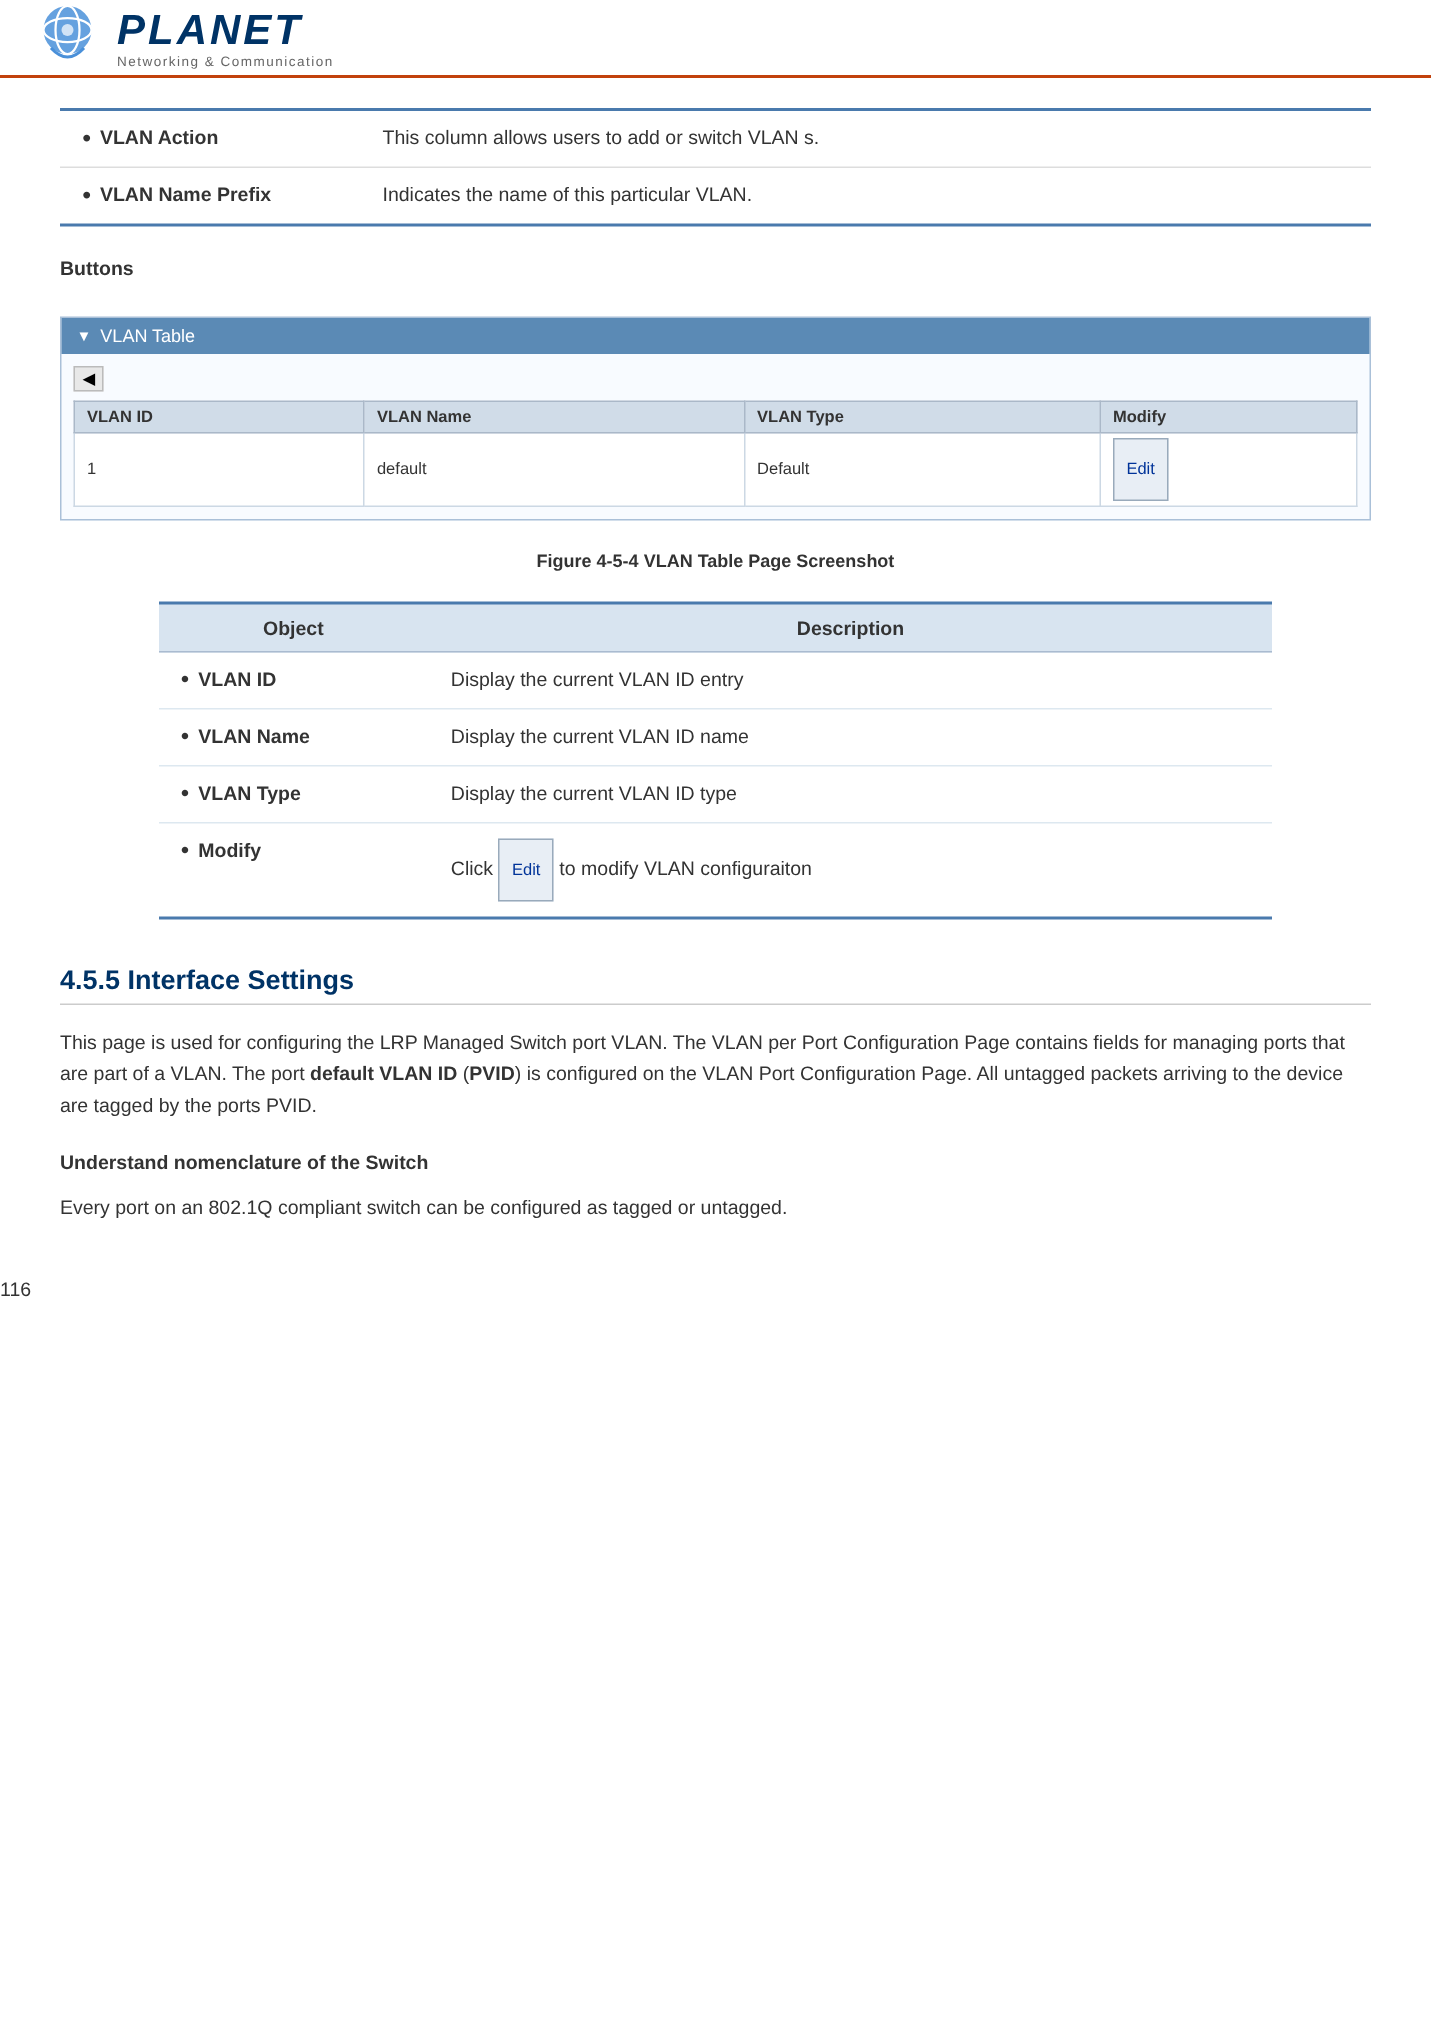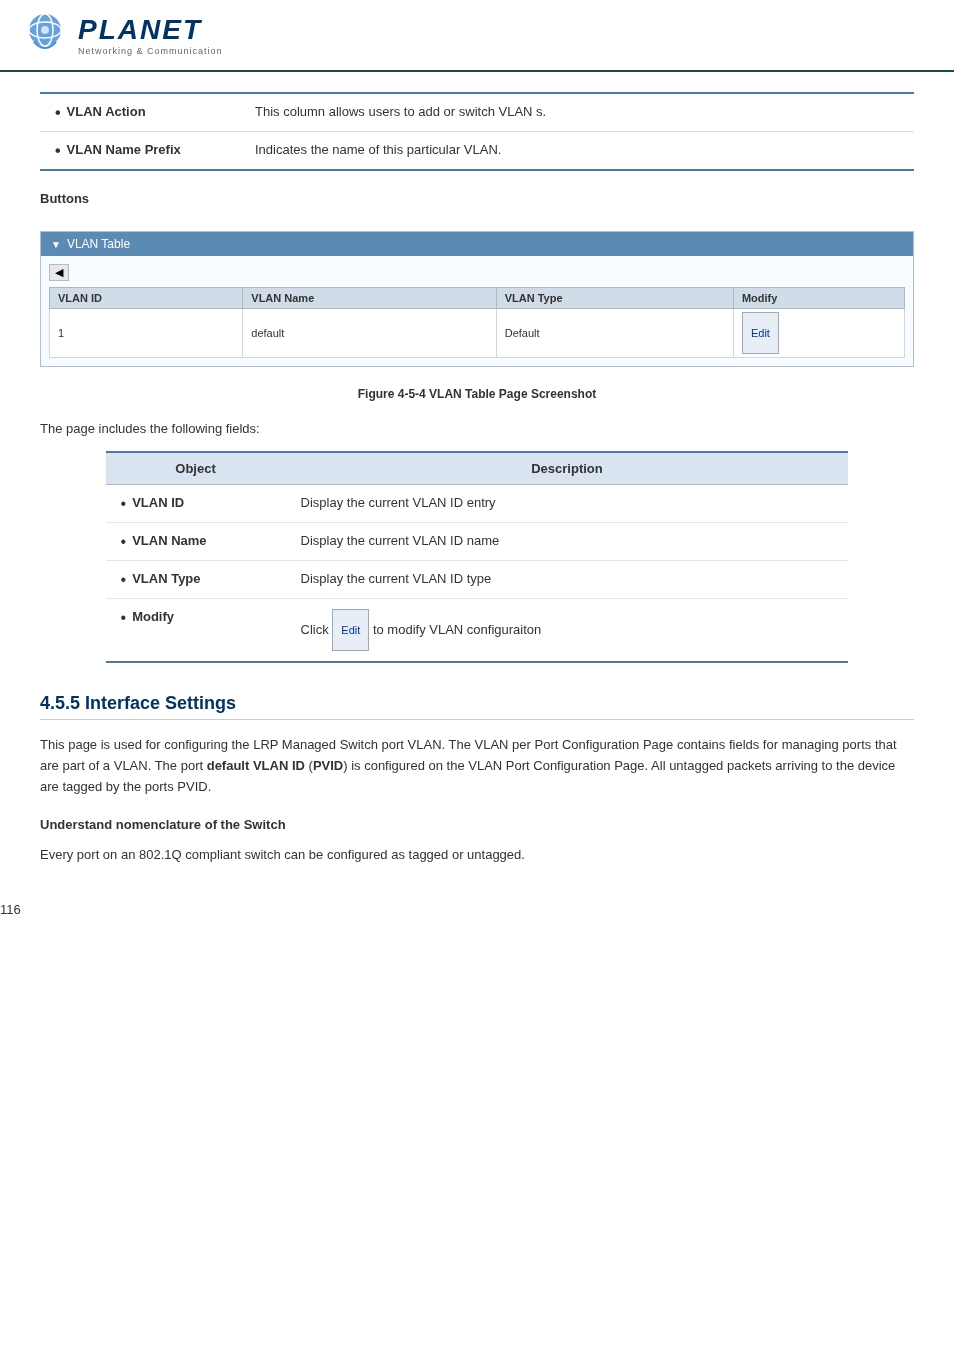--- a/index.html
+++ b/index.html
@@ -8,22 +8,22 @@
       font-size: 13px;
       background: #fff;
       color: #333;
       width: 954px;
       min-height: 1350px;
       padding: 0;
     }
 
     
     .header {
-      padding: 10px 20px;
-      border-bottom: 2px solid #14532d;
+      padding: 0 20px;
+      border-bottom: 2px solid #c2410c;
       display: flex;
       align-items: center;
     }
     .logo-container {
       display: flex;
       align-items: center;
     }
     .logo-icon {
       width: 50px;
       height: 50px;
@@ -355,21 +355,20 @@
           </tr>
         </tbody>
       </table>
     </div>
   </div>
 
   <div class="figure-caption">
     <span class="bold">Figure 4-5-4</span><span> VLAN Table Page Screenshot</span>
   </div>
 
-  <p class="fields-text">The page includes the following fields:</p>
 
   <table class="obj-table">
     <thead>
       <tr>
         <th>Object</th>
         <th>Description</th>
       </tr>
     </thead>
     <tbody>
       <tr>

